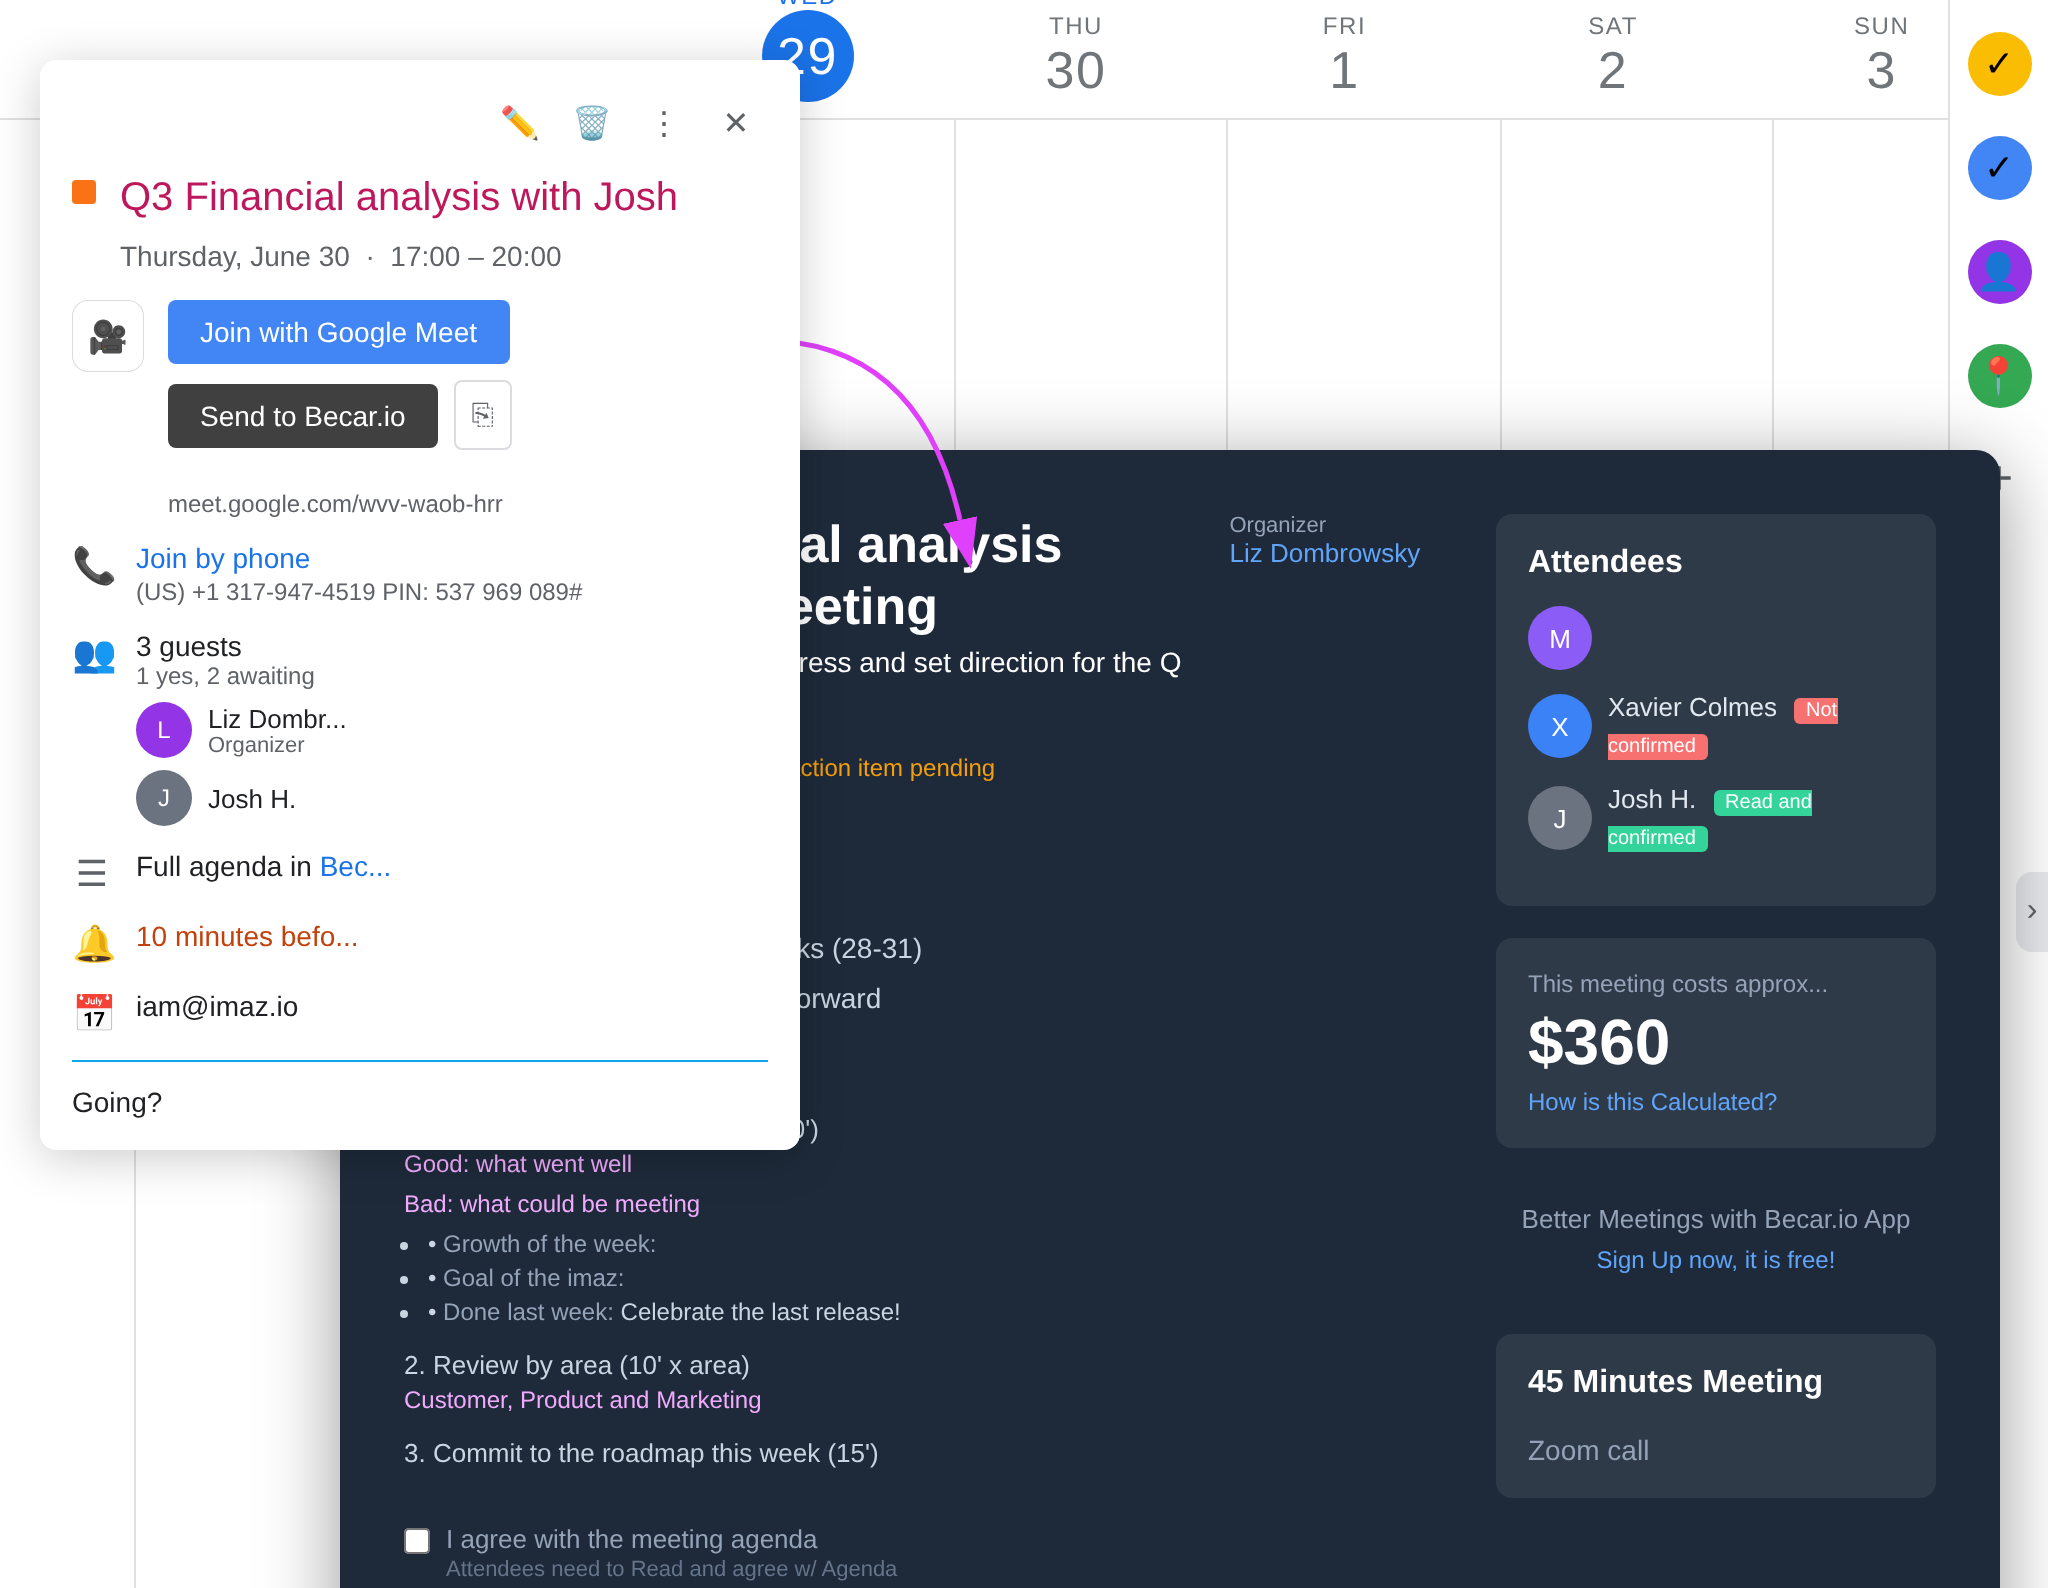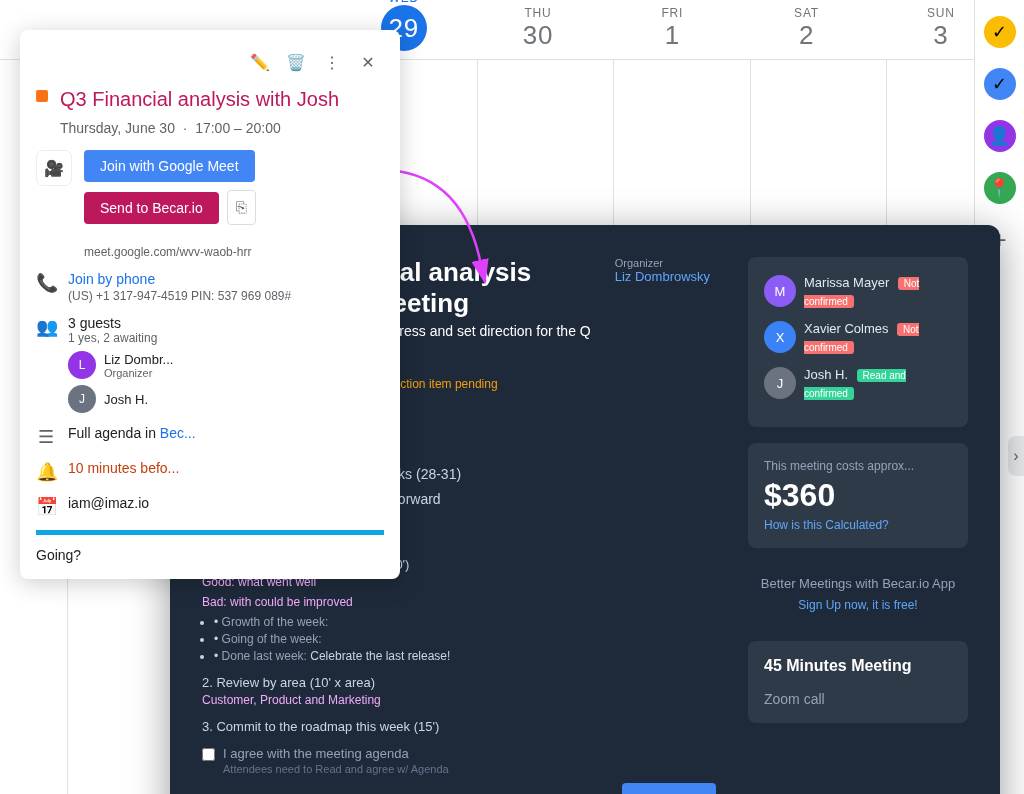--- a/index.html
+++ b/index.html
@@ -108,21 +108,21 @@
       font-size: 18px; color: #5f6368; flex-shrink: 0; width: 20px;
       text-align: center; margin-top: 1px;
     }
     .popup-section-content { flex: 1; }
     .join-btn {
       background: #4285f4; color: #fff; border: none; border-radius: 4px;
       padding: 8px 16px; font-size: 14px; font-weight: 500; cursor: pointer;
       margin-right: 8px;
     }
     .send-btn {
-      background: #be185d; color: #fff; border: none; border-radius: 4px;
+      background: #404040; color: #fff; border: none; border-radius: 4px;
       padding: 8px 16px; font-size: 14px; font-weight: 500; cursor: pointer;
     }
     .copy-btn {
       background: none; border: 1px solid #dadce0; border-radius: 4px;
       padding: 8px; cursor: pointer; color: #5f6368; font-size: 14px;
     }
     .meet-link {
       font-size: 12px; color: #5f6368; margin-top: 20px;
     }
     .phone-link {
@@ -147,21 +147,21 @@
     }
     .attendee-name { font-size: 13px; color: #202124; text-align: center; }
     .attendee-role { font-size: 11px; color: #5f6368; }
     .agenda-link {
       font-size: 14px; color: #202124;
     }
     .agenda-link a { color: #1a73e8; text-decoration: none; }
     .notif-text { font-size: 14px; color: #c2410c; }
     .email-text { font-size: 14px; color: #202124; }
     .going-section {
-      margin-top: 12px; padding-top: 12px; border-top: 5px solid #0ea5e9;
+      margin-top: 12px; padding-top: 12px; border-top: 1px solid #0ea5e9;
       font-size: 14px; color: #202124;
     }
     .google-meet-logo {
       width: 36px; height: 36px; border-radius: 8px; overflow: hidden;
       flex-shrink: 0;
     }
 
     
     .arrow-svg {
       position: absolute; top: 160px; left: 320px; z-index: 99;
@@ -233,21 +233,21 @@
     .structure-item { margin-bottom: 12px; }
     .structure-item-title { font-size: 13px; color: #cbd5e1; font-weight: 500; }
     .structure-item-sub { font-size: 12px; color: #f0abfc; margin: 3px 0 6px; }
     .structure-bullets { padding-left: 12px; }
     .structure-bullets li {
       font-size: 12px; color: #cbd5e1; margin-bottom: 3px; list-style: disc;
     }
     .structure-bullets li span { color: #94a3b8; }
 
     .checkbox-section {
-      margin-top: 12px; display: flex; align-items: flex-start; gap: 8px;
+      margin-top: 28px; display: flex; align-items: flex-start; gap: 8px;
     }
     .checkbox-section input { margin-top: 2px; }
     .checkbox-label { font-size: 13px; color: #94a3b8; }
     .attendees-note { font-size: 11px; color: #64748b; margin-top: 2px; }
     .confirm-btn {
       display: block; background: #4285f4; color: #fff; border: none;
       border-radius: 4px; padding: 8px 24px; font-size: 13px;
       font-weight: 500; cursor: pointer; margin-top: 8px; margin-left: auto;
     }
 
@@ -508,24 +508,24 @@
           <li>Discuss Roadmap Week  32 forward</li>
         </ol>
       </div>
 
       <div class="structure-section">
         <h3>Structure</h3>
 
         <div class="structure-item">
           <div class="structure-item-title">1. Review Summary Week #31 (10')</div>
           <div class="structure-item-sub">Good: what went well</div>
-          <div class="structure-item-sub">Bad: with could be improved</div>
+          <div class="structure-item-sub">Bad: what could be meeting</div>
           <ul class="structure-bullets">
             <li>• <span>Growth of the week:</span></li>
-            <li>• <span>Going of the week:</span></li>
+            <li>• <span>Goal of the imaz:</span></li>
             <li>• <span>Done last week:</span> Celebrate the last release!</li>
           </ul>
         </div>
 
         <div class="structure-item">
           <div class="structure-item-title">2. Review by area (10' x area)</div>
           <div class="structure-item-sub">Customer, Product and Marketing</div>
         </div>
 
         <div class="structure-item">
@@ -539,27 +539,24 @@
           <div class="checkbox-label">I agree with the meeting agenda</div>
           <div class="attendees-note">Attendees need to Read and agree w/ Agenda</div>
         </div>
       </div>
       <button class="confirm-btn">Confirm</button>
     </div>
 
     <div class="becar-right">
 
       <div class="becar-card">
+        <div class="attendees-title">Attendees</div>
 
         <div class="attendee-item">
           <div class="att-avatar" style="background:#8b5cf6;">M</div>
-          <div class="att-info">
-            <span class="att-name">Marissa Mayer</span>
-            <span class="att-status not-confirmed">Not confirmed</span>
-          </div>
         </div>
 
         <div class="attendee-item">
           <div class="att-avatar" style="background:#3b82f6;">X</div>
           <div class="att-info">
             <span class="att-name">Xavier Colmes</span>
             <span class="att-status not-confirmed">Not confirmed</span>
           </div>
         </div>
 

